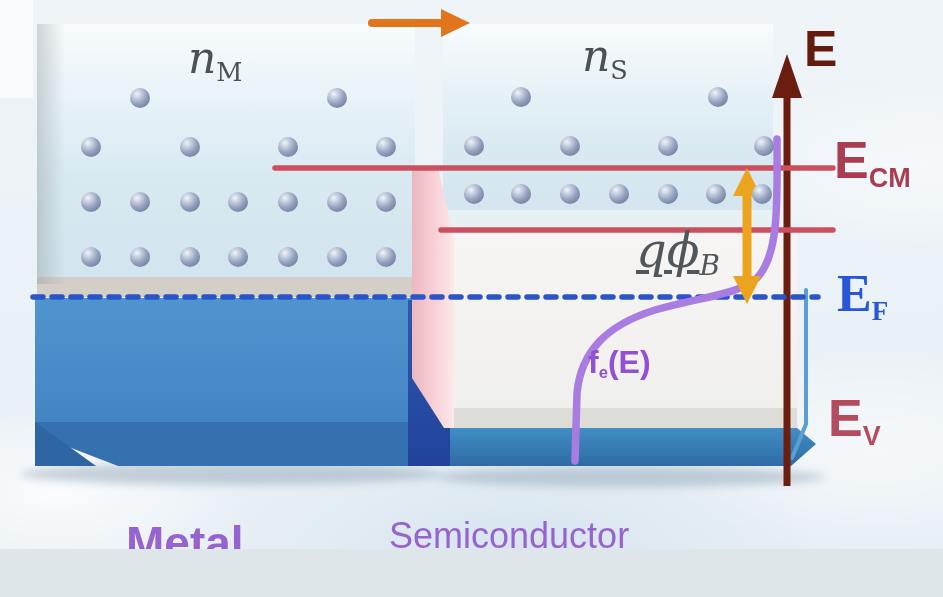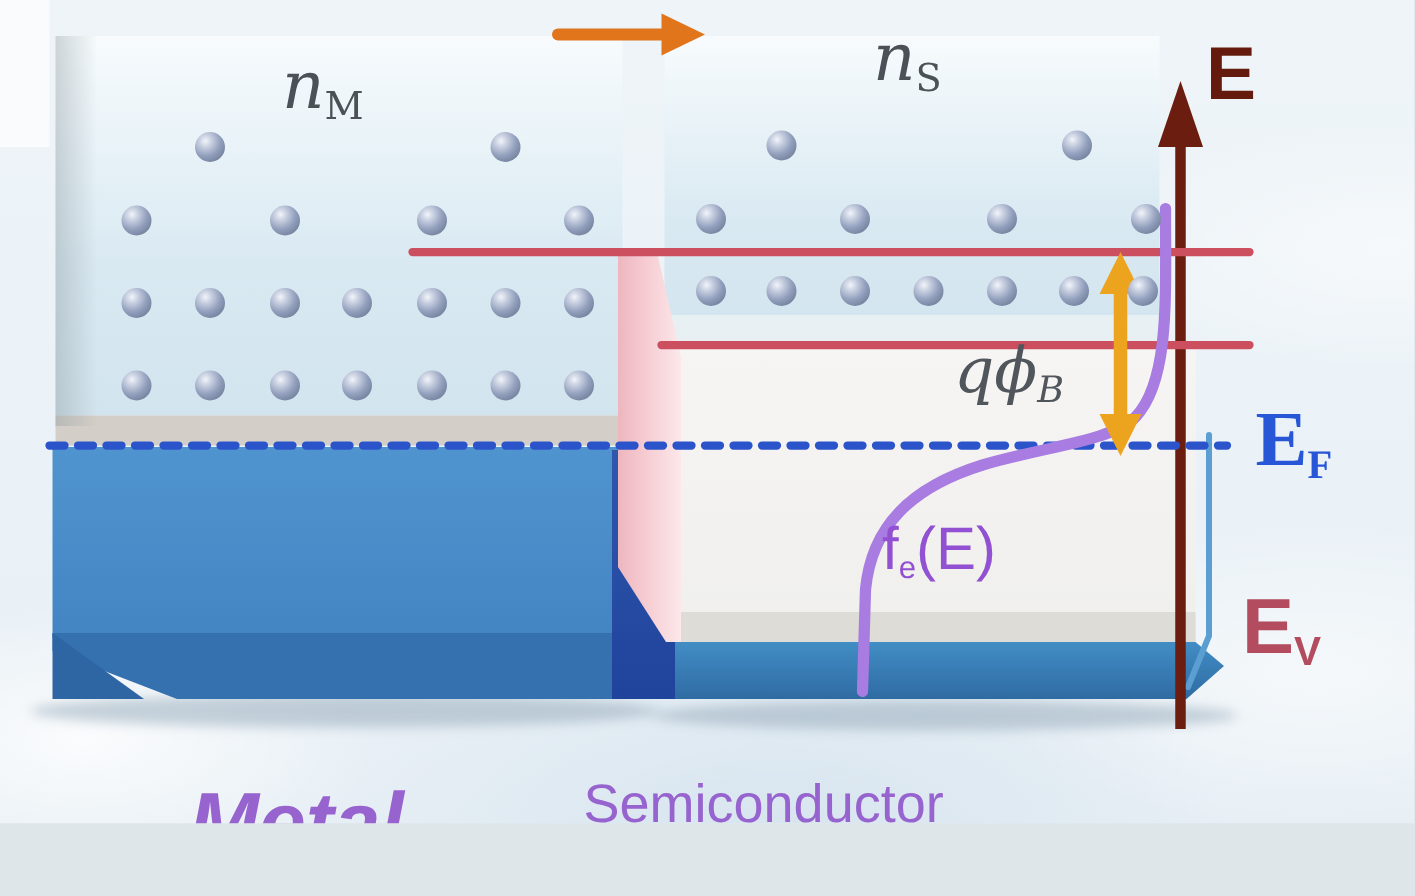--- a/index.html
+++ b/index.html
@@ -163,47 +163,50 @@
         <circle cx="668" cy="194" r="10" fill="url(#dotGrad)"></circle>
         <circle cx="716" cy="194" r="10" fill="url(#dotGrad)"></circle>
         <circle cx="762" cy="194" r="10" fill="url(#dotGrad)"></circle>
       </g>
   </svg>
 
   <div class="lbl serif-math" style="left:188px;top:36px;font-size:44px;">
     <span>n</span><span class="sub2 rsub">M</span>
   </div>
 
-  <div class="lbl serif-math" style="left:582px;top:17px;font-size:44px;">
+  <div class="lbl serif-math" style="left:582px;top:34px;font-size:44px;">
     <span>n</span><span class="sub2 rsub">S</span>
   </div>
 
   <div class="lbl" style="left:804px;top:24px;font-size:50px;font-weight:bold;color:#641a0c;">
     <span>E</span>
   </div>
 
+  <div class="lbl big-e" style="left:834px;top:134px;color:#a93e53;">
+    <span>E</span><span class="sub">CM</span>
+  </div>
 
 
   <div class="lbl big-e" style="left:837px;top:268px;color:#2757d6;font-family:Liberation Serif, serif;">
     <span>E</span><span class="sub">F</span>
   </div>
 
   <div class="lbl big-e" style="left:828px;top:392px;color:#b44c60;text-align:right;">
     <span>E</span><span class="sub">V</span>
   </div>
 
-  <div class="lbl serif-math" style="left:636px;top:226px;font-size:42px;color:#50565c;">
+  <div class="lbl serif-math" style="left:636px;top:226px;font-size:48px;color:#50565c;text-decoration:underline;">
     <span>qϕ</span><span class="sub2">B</span>
   </div>
 
-  <div class="lbl" style="left:588px;top:346px;font-size:40px;font-weight:normal;color:#9251d2;">
+  <div class="lbl" style="left:588px;top:346px;font-size:32px;font-weight:bold;color:#9251d2;">
     <span>f</span><span class="sub">e</span><span>(E)</span>
   </div>
 
-  <div class="lbl" style="left:126px;top:520px;font-size:56px;font-weight:bold;color:#9764cf;font-style:italic;">
+  <div class="lbl" style="left:126px;top:520px;font-size:46px;font-weight:bold;color:#9764cf;">
     <span>Metal</span>
   </div>
 
   <div class="lbl" style="left:389px;top:518px;font-size:36px;font-weight:normal;color:#9764cf;">
     <span>Semiconductor</span>
   </div>
 
   <div class="bottom-line"></div>
 </div>
 

